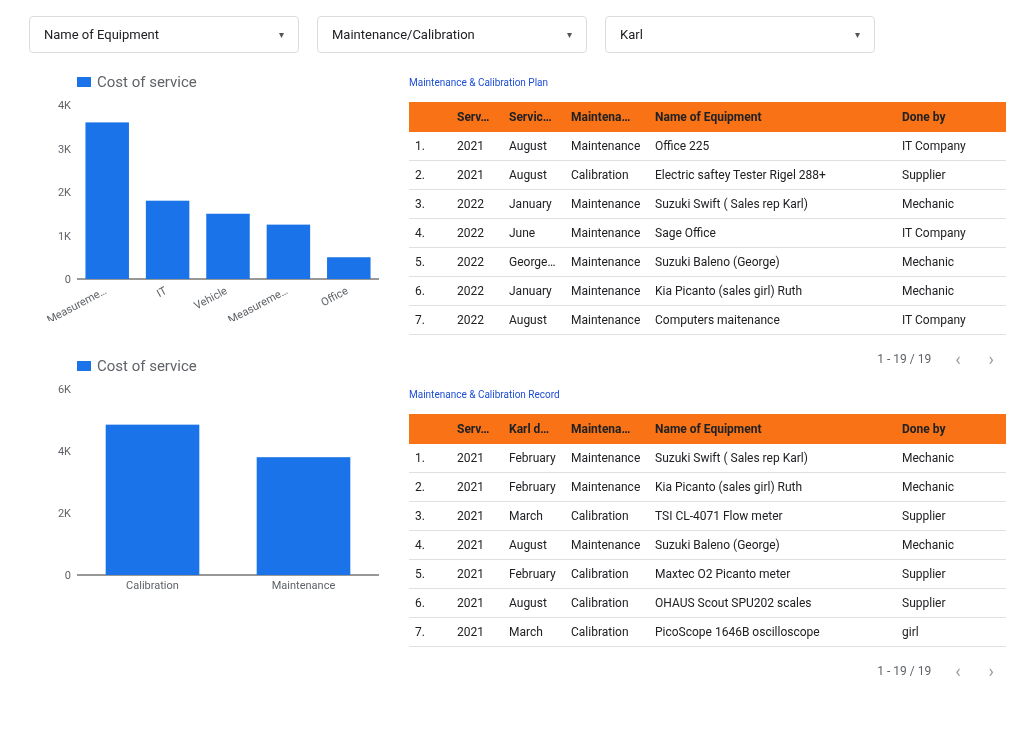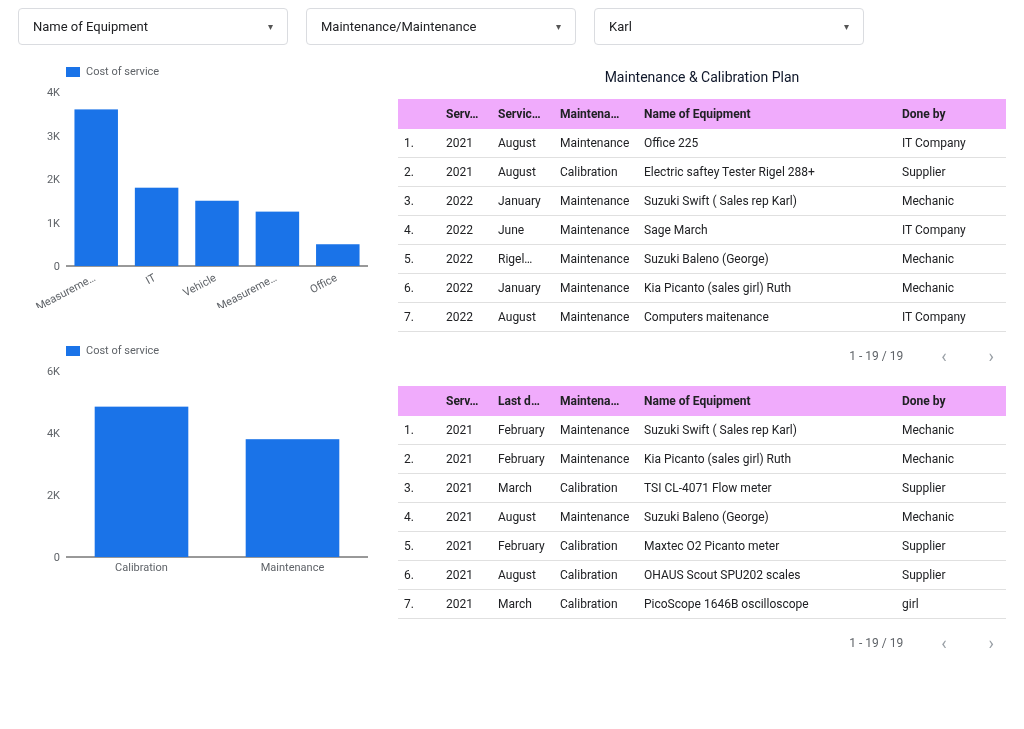--- a/index.html
+++ b/index.html
@@ -1,61 +1,61 @@
 <!DOCTYPE html>
 <html><head>
 <meta charset="utf-8">
 <style>
   * { box-sizing: border-box; margin: 0; padding: 0; }
   body { font-family: Roboto, Arial, sans-serif; font-size: 13px; color: #202124; background: #fff; width: 1024px; }
-  .container { padding: 4px 18px; }
+  .container { padding: 12px 18px; margin-left: 11px; }
   .filters { display: flex; gap: 18px; padding: 4px 0 20px 0; }
   .filter {
     border: 1px solid #dadce0; border-radius: 4px; padding: 10px 14px;
     width: 270px; display: flex; justify-content: space-between; align-items: center;
     cursor: pointer; background: #fff;
   }
   .filter .arrow { font-size: 10px; color: #555; }
   .main { display: flex; gap: 20px; }
   .left { width: 360px; }
   .right { flex: 1; }
   .chart-block { margin-bottom: 36px; }
-  .legend { display: flex; align-items: center; gap: 6px; font-size: 11px; color: #5f6368; margin-left: 48px; margin-bottom: 10px; }
+  .legend { display: flex; align-items: center; gap: 6px; font-size: 15px; color: #5f6368; margin-left: 48px; margin-bottom: 10px; }
   .legend-swatch { width: 14px; height: 10px; background: #1a73e8; display: inline-block; }
   svg.chart { display: block; }
   .axis-line { stroke: #333; stroke-width: 1; }
   .tick { font-size: 11px; fill: #5f6368; }
   .bar { fill: #1a73e8; }
-  .section-title { font-size: 14px; color: #0f172a; margin: 4px 0 14px 0; text-align: center; }
+  .section-title { font-size: 10px; color: #1d4ed8; margin: 4px 0 14px 0; }
   table { width: 100%; border-collapse: collapse; font-size: 12px; table-layout: fixed; }
-  thead { background: #f0abfc; }
+  thead { background: #f97316; }
   th { text-align: left; font-weight: 700; padding: 8px 6px; color: #202124; white-space: nowrap; overflow: hidden; text-overflow: ellipsis; }
   td { padding: 7px 6px; border-bottom: 1px solid #e0e0e0; white-space: nowrap; overflow: hidden; text-overflow: ellipsis; }
   .col-idx { width: 42px; }
   .col-a { width: 52px; }
   .col-b { width: 62px; }
   .col-c { width: 84px; }
   .col-d { width: auto; }
   .col-e { width: 110px; }
   .table-wrap { height: 238px; overflow: hidden; position: relative; }
-  .pager { display: flex; justify-content: flex-end; align-items: center; gap: 34px; color: #5f6368; padding: 8px 8px 8px 0; font-size: 12px; }
+  .pager { display: flex; justify-content: flex-end; align-items: center; gap: 20px; color: #5f6368; padding: 8px 8px 8px 0; font-size: 12px; }
   .pager .nav { cursor: pointer; color: #9aa0a6; font-size: 18px; padding: 0 4px; user-select: none; }
   .table-section { margin-bottom: 12px; }
 </style>
 </head>
 <body>
 
 <div class="container">
   <div class="filters">
     <div class="filter">
       <span>Name of Equipment</span>
       <span class="arrow">▾</span>
     </div>
     <div class="filter">
-      <span>Maintenance/Maintenance</span>
+      <span>Maintenance/Calibration</span>
       <span class="arrow">▾</span>
     </div>
     <div class="filter">
       <span>Karl</span>
       <span class="arrow">▾</span>
     </div>
   </div>
 
   <div class="main">
     <div class="left">
@@ -149,27 +149,27 @@
                   <td>January</td>
                   <td>Maintenance</td>
                   <td>Suzuki Swift ( Sales rep Karl)</td>
                   <td>Mechanic</td>
                 </tr>
                 <tr>
                   <td>4.</td>
                   <td>2022</td>
                   <td>June</td>
                   <td>Maintenance</td>
-                  <td>Sage March</td>
+                  <td>Sage Office</td>
                   <td>IT Company</td>
                 </tr>
                 <tr>
                   <td>5.</td>
                   <td>2022</td>
-                  <td>Rigel…</td>
+                  <td>George…</td>
                   <td>Maintenance</td>
                   <td>Suzuki Baleno (George)</td>
                   <td>Mechanic</td>
                 </tr>
                 <tr>
                   <td>6.</td>
                   <td>2022</td>
                   <td>January</td>
                   <td>Maintenance</td>
                   <td>Kia Picanto (sales girl) Ruth</td>
@@ -195,35 +195,36 @@
           </table>
         </div>
         <div class="pager">
           <span>1 - 19 / 19</span>
           <span class="nav">‹</span>
           <span class="nav">›</span>
         </div>
       </div>
 
       <div class="table-section">
+        <div class="section-title">Maintenance &amp; Calibration Record</div>
         <div class="table-wrap">
           <table>
             <colgroup>
               <col class="col-idx">
                 <col class="col-a">
                 <col class="col-b">
                 <col class="col-c">
                 <col class="col-d">
                 <col class="col-e">
             </colgroup>
             <thead>
               <tr>
                 <th></th>
                 <th>Serv…</th>
-                <th>Last d…</th>
+                <th>Karl d…</th>
                 <th>Maintena…</th>
                 <th>Name of Equipment</th>
                 <th>Done by</th>
               </tr>
             </thead>
             <tbody id="record-body">
                 <tr>
                   <td>1.</td>
                   <td>2021</td>
                   <td>February</td>

